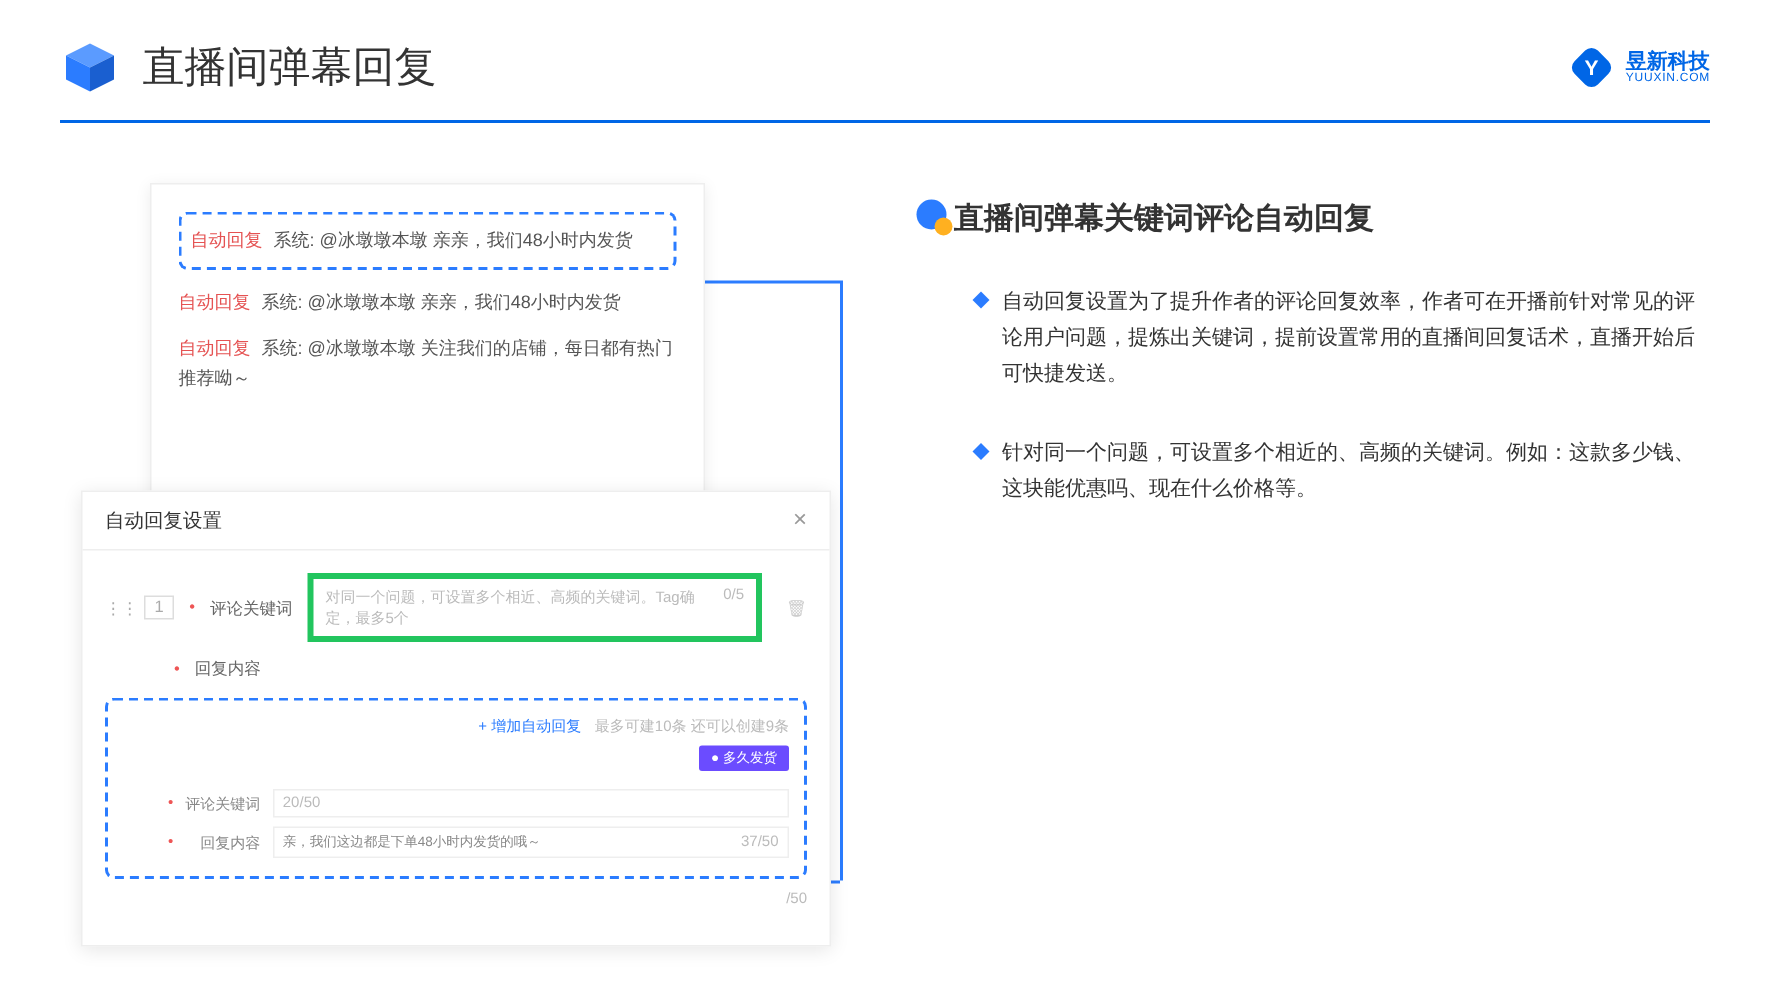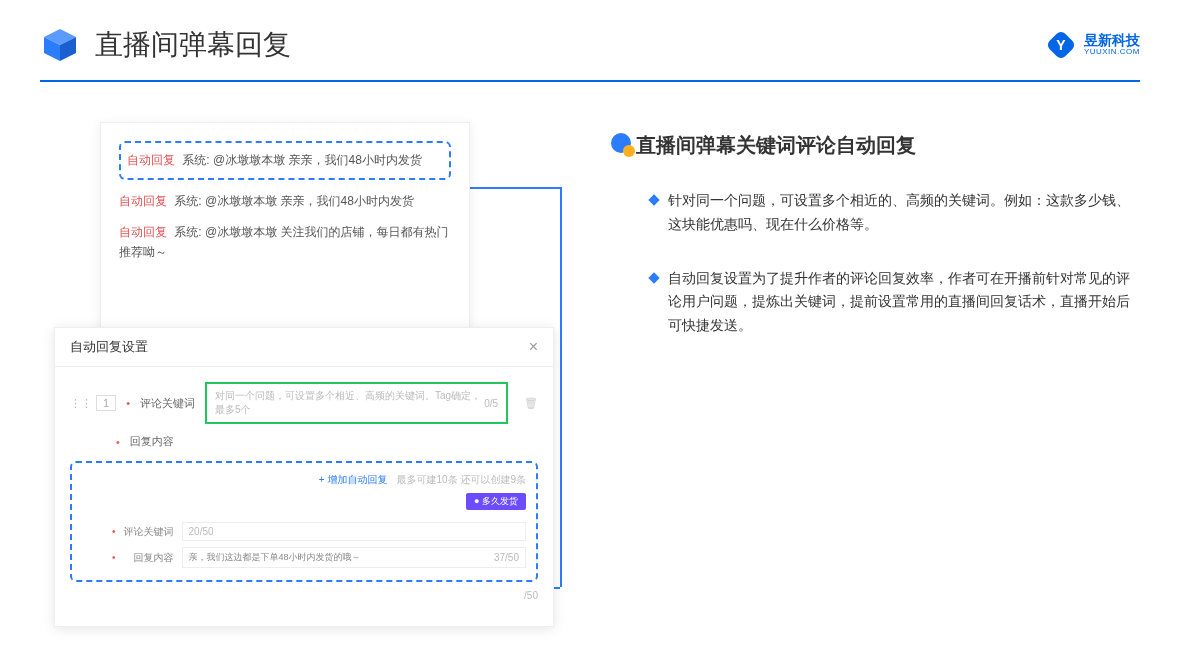--- a/index.html
+++ b/index.html
@@ -25,21 +25,21 @@
 .highlight-box { border: 2px dashed #2b7cff; border-radius: 6px; padding: 8px 6px; margin-bottom: 8px; }
 .card-settings { position: absolute; top: 215px; left: 14px; width: 500px; background: #fff; border: 1px solid #eee; box-shadow: 0 2px 12px rgba(0,0,0,0.1); }
 .settings-head { display: flex; justify-content: space-between; align-items: center; padding: 10px 15px; border-bottom: 1px solid #eee; font-size: 13px; color: #333; }
 .close-x { color: #999; font-size: 16px; cursor: pointer; }
 .settings-body { padding: 15px; font-size: 11px; color: #666; }
 .field-row { display: flex; align-items: center; gap: 10px; margin-bottom: 10px; }
 .idx-box { display: flex; align-items: center; gap: 4px; color: #aaa; }
 .idx-num { border: 1px solid #ddd; padding: 1px 6px; font-size: 11px; }
 .req-dot { color: #e55; }
 .field-label { min-width: 55px; font-size: 11px; }
-.field-input { flex: 1; border: 2px solid #22c55e; padding: 5px 8px; font-size: 10px; color: #bbb; display: flex; justify-content: space-between; align-items: center; }
+.field-input { flex: 1; border: 4px solid #22c55e; padding: 5px 8px; font-size: 10px; color: #bbb; display: flex; justify-content: space-between; align-items: flex-start; }
 .counter { color: #bbb; font-size: 10px; }
 .trash { color: #ccc; margin-left: 6px; }
 .dashed-wrap { border: 2px dashed #2b7cff; border-radius: 6px; padding: 10px 10px 12px 10px; margin-top: 12px; text-align: right; }
 .add-link { color: #2b7cff; font-size: 10px; }
 .hint-text { color: #bbb; font-size: 10px; margin-left: 6px; }
 .example-badge { display: inline-block; background: #6b4cff; color: #fff; font-size: 9px; padding: 2px 8px; border-radius: 2px; margin: 6px 0; }
 .tag-chip { display: inline-block; background: #f2f2f2; color: #777; font-size: 9px; padding: 1px 5px; margin-right: 3px; border-radius: 2px; }
 .small-row { display: flex; align-items: center; gap: 8px; margin: 6px 0 0 30px; font-size: 10px; }
 .small-label { min-width: 50px; color: #888; }
 .small-input { flex: 1; border: 1px solid #eee; padding: 3px 6px; display: flex; justify-content: space-between; align-items: center; font-size: 9px; color: #888; }
@@ -161,20 +161,20 @@
       <div class="bubble-icon">
         <svg viewBox="0 0 26 26">
             <circle cx="11" cy="11" r="10" fill="#2b7cff"></circle>
             <circle cx="19" cy="19" r="6" fill="#ffb020"></circle>
           </svg>
       </div>
       <h2 class="section-title">直播间弹幕关键词评论自动回复</h2>
     </div>
     <div class="bullet-item">
       <div class="diamond"></div>
-      <div class="bullet-text">针对同一个问题，可设置多个相近的、高频的关键词。例如：这款多少钱、这块能优惠吗、现在什么价格等。</div>
+      <div class="bullet-text">自动回复设置为了提升作者的评论回复效率，作者可在开播前针对常见的评论用户问题，提炼出关键词，提前设置常用的直播间回复话术，直播开始后可快捷发送。</div>
     </div>
     <div class="bullet-item">
       <div class="diamond"></div>
-      <div class="bullet-text">自动回复设置为了提升作者的评论回复效率，作者可在开播前针对常见的评论用户问题，提炼出关键词，提前设置常用的直播间回复话术，直播开始后可快捷发送。</div>
+      <div class="bullet-text">针对同一个问题，可设置多个相近的、高频的关键词。例如：这款多少钱、这块能优惠吗、现在什么价格等。</div>
     </div>
   </div>
 </div>
 
 </body></html>

